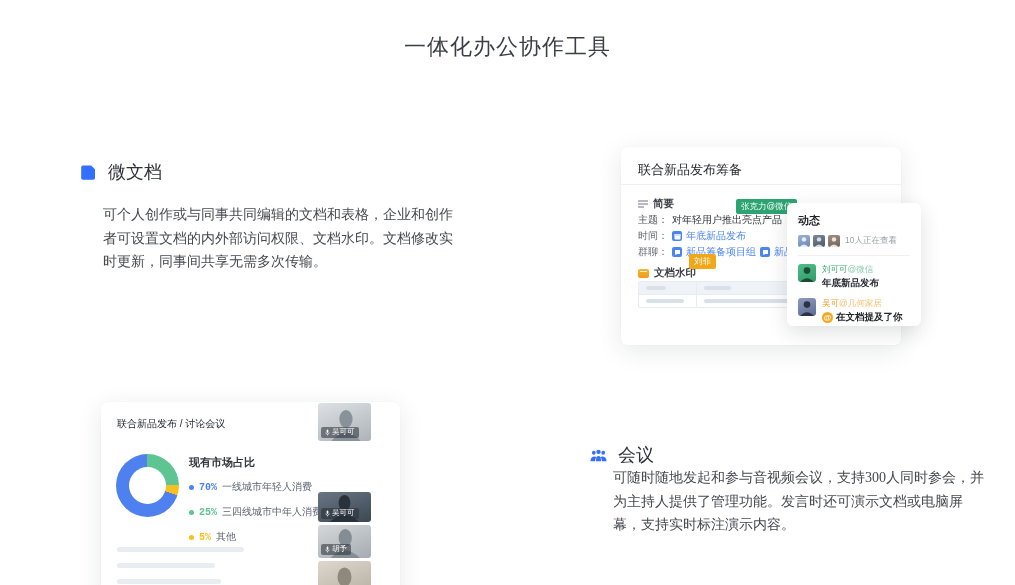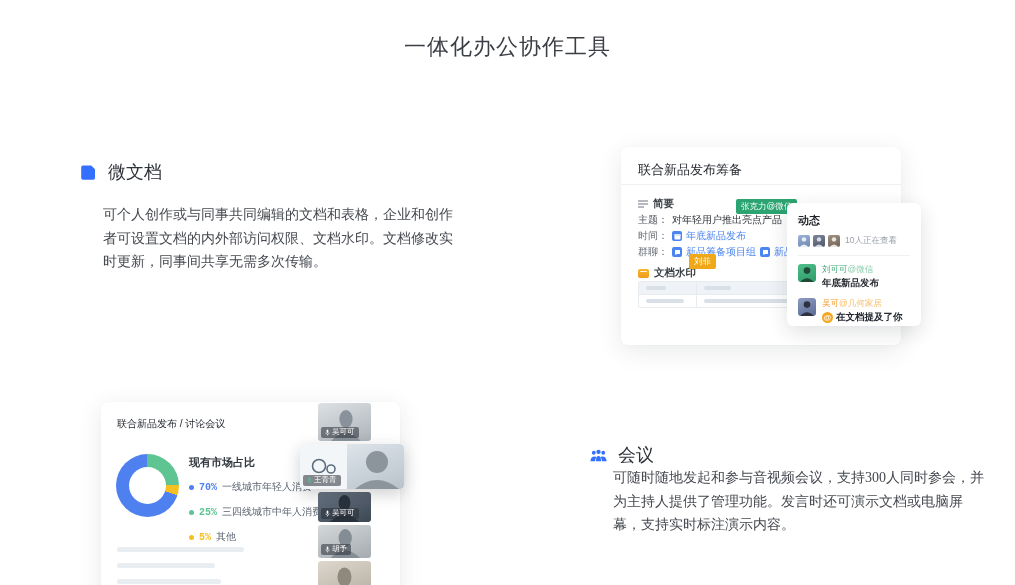--- a/index.html
+++ b/index.html
@@ -281,41 +281,20 @@
       </svg>
     <div class="vlabel">
       <svg viewBox="0 0 6 8">
           <rect x="2" y="0.5" width="2" height="4" rx="1" fill="#fff"></rect>
           <path d="M1 4a2 2 0 0 0 4 0M3 6v1.5" stroke="#fff" stroke-width="0.8" fill="none"></path>
         </svg>
       <span>吴可可</span>
     </div>
   </div>
 
-  <div class="vtile vt-hl" style="top:42px;height:45px">
-    <div class="logo-pane">
-      <svg width="30" height="18" viewBox="0 0 30 18">
-          <circle cx="10" cy="8" r="6.5" fill="none" stroke="#5d6d7d" stroke-width="1.6"></circle>
-          <circle cx="22" cy="11" r="4" fill="none" stroke="#5d6d7d" stroke-width="1.6"></circle>
-        </svg>
-    </div>
-    <div class="photo-pane">
-      <svg class="sil" viewBox="0 0 57 45" preserveAspectRatio="none">
-          <circle cx="30" cy="18" r="11" fill="#8c949c"></circle>
-          <path d="M8 45q22-18 44 0z" fill="#8c949c"></path>
-        </svg>
-    </div>
-    <div class="vlabel">
-      <svg viewBox="0 0 6 8">
-          <rect x="2" y="0.5" width="2" height="4" rx="1" fill="#35d488"></rect>
-          <path d="M1 4a2 2 0 0 0 4 0M3 6v1.5" stroke="#35d488" stroke-width="0.8" fill="none"></path>
-        </svg>
-      <span>王青青</span>
-    </div>
-  </div>
 
   <div class="vtile" style="top:90px;height:30px;background:linear-gradient(160deg,#6b7684,#3c4754)">
     <svg class="sil" viewBox="0 0 72 30" preserveAspectRatio="none">
         <circle cx="36" cy="11" r="8" fill="#28313c"></circle>
         <path d="M16 30q20-14 40 0z" fill="#28313c"></path>
       </svg>
     <div class="vlabel">
       <svg viewBox="0 0 6 8">
           <rect x="2" y="0.5" width="2" height="4" rx="1" fill="#fff"></rect>
           <path d="M1 4a2 2 0 0 0 4 0M3 6v1.5" stroke="#fff" stroke-width="0.8" fill="none"></path>

